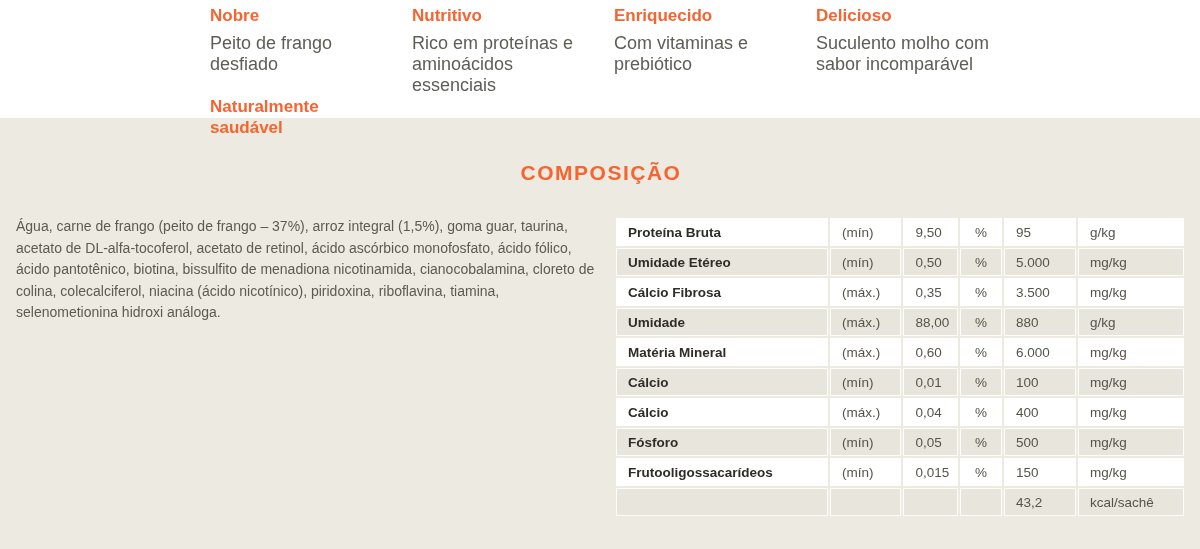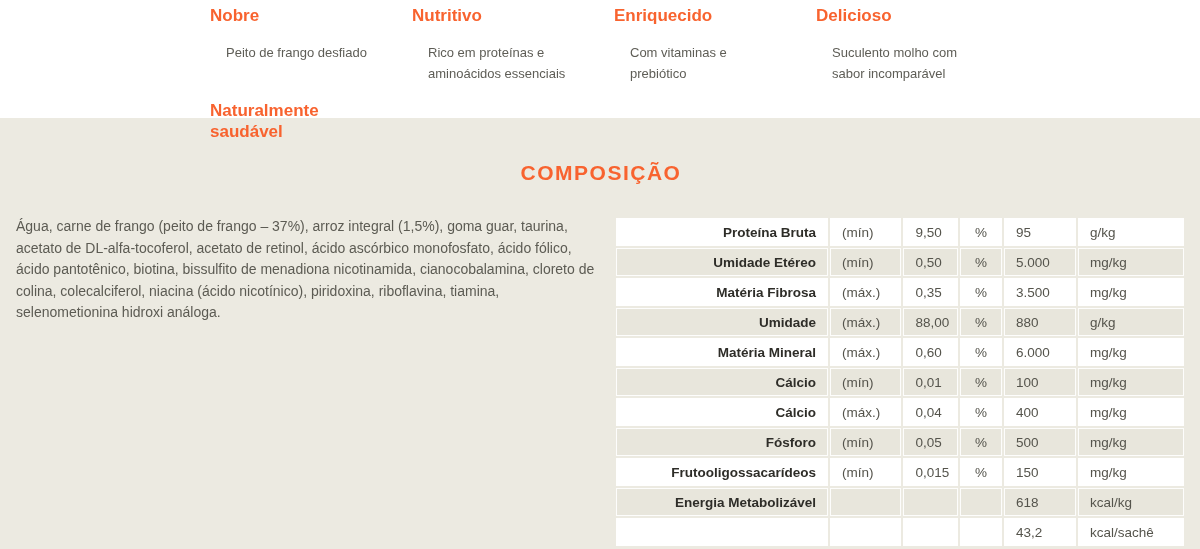--- a/index.html
+++ b/index.html
@@ -24,22 +24,22 @@
     column-gap: 16px;
   }
   .feature h3 {
     margin: 0 0 7px 0;
     font-size: 17px;
     line-height: 21px;
     font-weight: bold;
     color: var(--accent, #F8632F);
   }
   .feature p {
-    margin: 16px;
-    font-size: 13px;
+    margin: 0;
+    font-size: 18px;
     line-height: 21px;
     color: #5E5D56;
   }
   
   .bottom-section {
     width: 1200px; height: 431px;
     background: #ECEAE1;
     padding: 40px 14px 0 16px;
     overflow: hidden;
   }
@@ -80,21 +80,20 @@
     color: #55544C;
     border: 1px solid rgba(255,255,255,0.9);
     white-space: nowrap;
     overflow: hidden;
   }
   table.nutrition tr:nth-child(odd) td  { background: #FFFFFF; }
   table.nutrition tr:nth-child(even) td { background: #E8E6DC; }
   table.nutrition td.c-name {
     font-weight: bold;
     color: #2E2D28;
-    text-align: right;
   }
   table.nutrition td.c-unit { text-align: center; padding: 2px 4px; }
 </style>
 </head>
 <body>
 
 <div class="top-section">
   <div class="features" id="features">
   <div class="feature">
     <h3>Nobre</h3>
@@ -148,21 +147,21 @@
   <tr>
     <td class="c-name">Umidade Etéreo</td>
     <td class="c-limit">(mín)</td>
     <td class="c-pct">0,50</td>
     <td class="c-unit">%</td>
     <td class="c-amt">5.000</td>
     <td class="c-amtu">mg/kg</td>
   </tr>
 
   <tr>
-    <td class="c-name">Matéria Fibrosa</td>
+    <td class="c-name">Cálcio Fibrosa</td>
     <td class="c-limit">(máx.)</td>
     <td class="c-pct">0,35</td>
     <td class="c-unit">%</td>
     <td class="c-amt">3.500</td>
     <td class="c-amtu">mg/kg</td>
   </tr>
 
   <tr>
     <td class="c-name">Umidade</td>
     <td class="c-limit">(máx.)</td>
@@ -210,28 +209,20 @@
 
   <tr>
     <td class="c-name">Frutooligossacarídeos</td>
     <td class="c-limit">(mín)</td>
     <td class="c-pct">0,015</td>
     <td class="c-unit">%</td>
     <td class="c-amt">150</td>
     <td class="c-amtu">mg/kg</td>
   </tr>
 
-  <tr>
-    <td class="c-name">Energia Metabolizável</td>
-    <td class="c-limit"></td>
-    <td class="c-pct"></td>
-    <td class="c-unit"></td>
-    <td class="c-amt">618</td>
-    <td class="c-amtu">kcal/kg</td>
-  </tr>
 
   <tr>
     <td class="c-name"></td>
     <td class="c-limit"></td>
     <td class="c-pct"></td>
     <td class="c-unit"></td>
     <td class="c-amt">43,2</td>
     <td class="c-amtu">kcal/sachê</td>
   </tr>
 </tbody>

